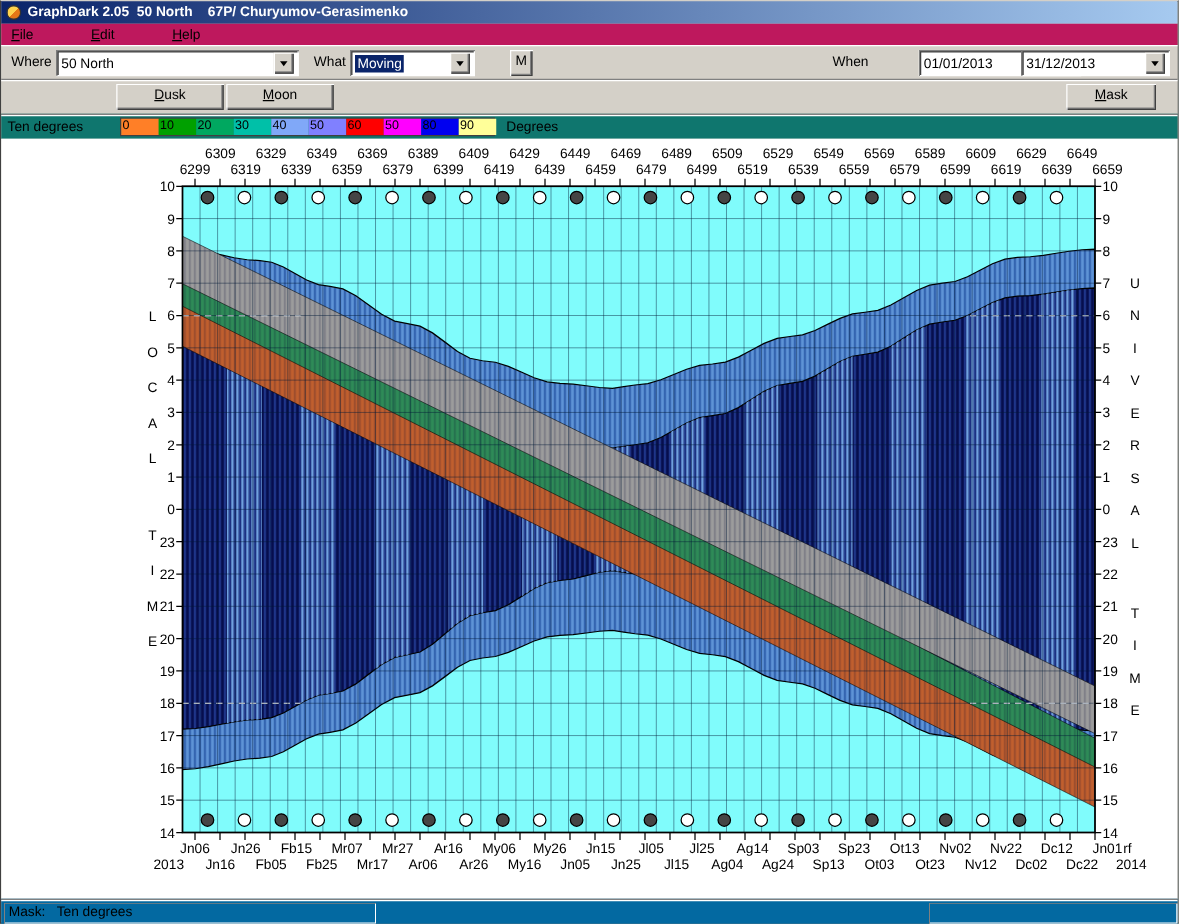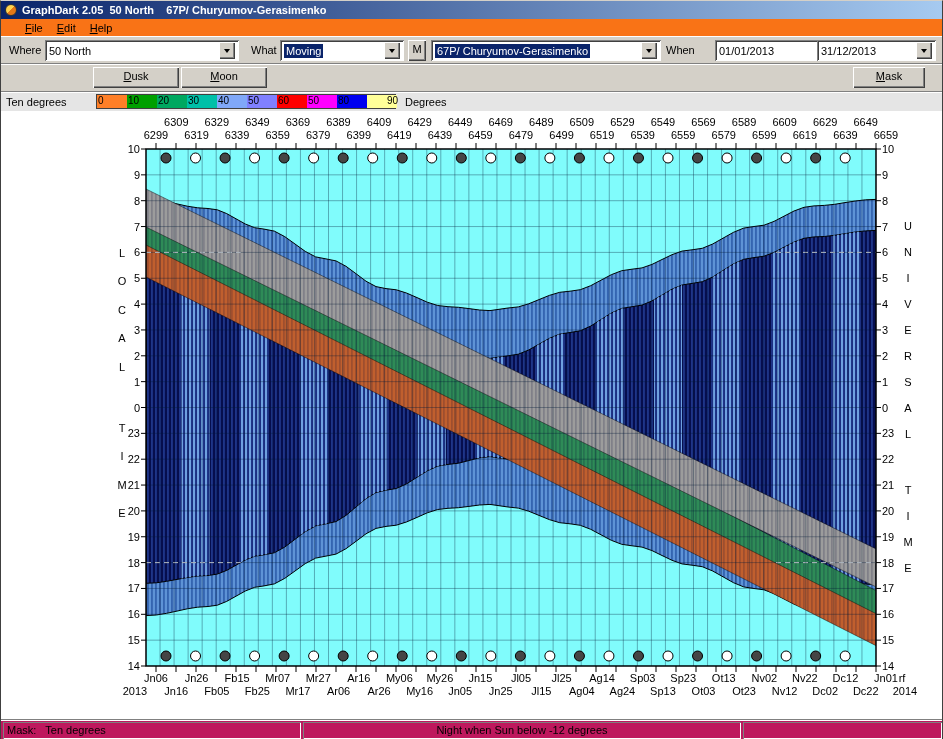--- a/index.html
+++ b/index.html
@@ -6,21 +6,21 @@
   body{width:943px;height:739px;overflow:hidden;font-family:"Liberation Sans",sans-serif;font-size:11px;background:#D4D0C8;}
   *{box-sizing:border-box;}
   .window{position:relative;width:943px;height:739px;background:#D4D0C8;border:1px solid #404040;border-top:1px solid #D4D0C8;}
 
   
   .titlebar{height:18px;background:linear-gradient(to right,#0A246A,#A6CAF0);display:flex;align-items:center;padding:0 4px;}
   .title-icon{width:12px;height:12px;border-radius:50%;background:linear-gradient(135deg,#FFD34E 0 50%,#E67817 50% 100%);border:1px solid #333;margin-right:5px;flex:0 0 auto;}
   .title-text{color:#fff;font-weight:bold;white-space:pre;font-size:11px;}
 
   
-  .menubar{height:17px;background:#f97316;display:flex;align-items:center;padding-left:17px;}
+  .menubar{height:17px;background:#be185d;display:flex;align-items:center;padding-left:1px;gap:32px;}
   .menu-item{display:inline-block;padding:1px 7px;color:#000;}
   .menu-item::first-letter{text-decoration:underline;}
 
   
   .toolbar1{position:relative;height:27px;background:#D4D0C8;border-top:1px solid #fff;}
   .toolbar2{position:relative;height:28px;background:#D4D0C8;border-top:1px solid #808080;box-shadow:inset 0 1px 0 #fff;}
   .tb-label{position:absolute;top:7px;color:#000;}
 
   .combo{position:absolute;top:3px;height:21px;background:#fff;box-shadow:inset 1px 1px 0 #808080,inset -1px -1px 0 #fff,inset 2px 2px 0 #404040;display:flex;align-items:center;padding:2px 4px 2px 4px;}
   .combo-text{flex:1 1 auto;white-space:nowrap;overflow:hidden;color:#000;}
@@ -28,34 +28,34 @@
   .combo-fill{flex:1 1 auto;}
   .combo-arrow{flex:0 0 auto;width:16px;height:17px;background:#D4D0C8;box-shadow:inset 1px 1px 0 #fff,inset -1px -1px 0 #404040,inset -2px -2px 0 #808080;display:flex;align-items:center;justify-content:center;}
   .tri{width:0;height:0;border:3.5px solid transparent;border-top:4px solid #000;margin-top:4px;}
 
   .btn{position:absolute;top:3px;height:21px;background:#D4D0C8;box-shadow:inset 1px 1px 0 #fff,inset -1px -1px 0 #404040,inset -2px -2px 0 #808080;text-align:center;line-height:19px;color:#000;}
   .btn.ul::first-letter{text-decoration:underline;}
   .btn.disabled{color:#808080;text-shadow:1px 1px 0 #fff;margin-top:48px;}
   .btn-m{font-weight:normal;}
 
   
-  .legendrow{position:relative;height:20px;background:#e5e5e5;border-top:1px solid #808080;box-shadow:inset 0 1px 0 #fff;}
+  .legendrow{position:relative;height:20px;background:#0f766e;border-top:1px solid #808080;box-shadow:inset 0 1px 0 #fff;}
   .legend-label{position:absolute;left:5px;top:4px;}
   #legend-strip{position:absolute;left:95px;top:2px;width:300px;height:15px;border:1px solid #404040;}
   .swatch{position:absolute;top:0;width:30px;height:13px;}
   .swnum{position:absolute;top:0px;font-size:10px;color:#000;z-index:2;}
   .legend-degrees{position:absolute;left:404px;top:4px;}
 
   
   .chartarea{position:relative;height:608px;background:#fff;}
   #chart-svg{position:absolute;left:0;top:0;}
   #chart-svg text{font-family:"Liberation Sans",sans-serif;}
 
   
-  .statusbar{position:relative;height:21px;background:#be185d;border-top:1px solid #808080;box-shadow:inset 0 1px 0 #fff;}
+  .statusbar{position:relative;height:21px;background:#0369a1;border-top:1px solid #808080;box-shadow:inset 0 1px 0 #fff;}
   .status-panel{position:absolute;top:2px;height:17px;box-shadow:inset 1px 1px 0 #808080,inset -1px -1px 0 #fff;padding:2px 4px;white-space:pre;color:#000;}
   .sp-left{left:2px;width:298px;text-align:left;}
   .sp-mid{left:302px;width:438px;text-align:center;}
   .sp-right{left:742px;width:199px;}
 </style>
 </head>
 <body>
 
 <div class="window">
 
@@ -73,40 +73,33 @@
   <div class="toolbar1">
     <span class="tb-label" style="left:8px">Where</span>
     <div class="combo" style="left:44px;width:194px">
       <span class="combo-text">50 North</span>
       <span class="combo-arrow">
           <span class="tri"></span>
         </span>
     </div>
 
     <span class="tb-label" style="left:250px">What</span>
-    <div class="combo" style="left:279px;width:124px">
+    <div class="combo" style="left:279px;width:100px">
       <span class="combo-text hl">Moving</span>
       <span class="combo-fill"></span>
       <span class="combo-arrow">
           <span class="tri"></span>
         </span>
     </div>
 
     <div class="btn btn-m" style="left:407px;width:18px">M</div>
 
-    <div class="combo" style="left:430px;width:230px">
-      <span class="combo-text hl">67P/ Churyumov-Gerasimenko</span>
-      <span class="combo-fill"></span>
-      <span class="combo-arrow">
-          <span class="tri"></span>
-        </span>
-    </div>
 
     <span class="tb-label" style="left:665px">When</span>
-    <div class="combo" style="left:714px;width:130px">
+    <div class="combo" style="left:734px;width:130px">
       <span class="combo-text">01/01/2013</span>
       <span class="combo-arrow">
           <span class="tri"></span>
         </span>
     </div>
     <div class="combo" style="left:816px;width:119px">
       <span class="combo-text">31/12/2013</span>
       <span class="combo-arrow">
           <span class="tri"></span>
         </span>
@@ -135,21 +128,21 @@
         <span class="swnum" style="left: 121px;">40</span>
         <div class="swatch" style="left: 150px; background: rgb(128, 128, 255);"></div>
         <span class="swnum" style="left: 151px;">50</span>
         <div class="swatch" style="left: 180px; background: rgb(255, 0, 0);"></div>
         <span class="swnum" style="left: 181px;">60</span>
         <div class="swatch" style="left: 210px; background: rgb(255, 0, 255);"></div>
         <span class="swnum" style="left: 211px;">50</span>
         <div class="swatch" style="left: 240px; background: rgb(0, 0, 240);"></div>
         <span class="swnum" style="left: 241px;">80</span>
         <div class="swatch" style="left: 270px; background: rgb(255, 255, 153);"></div>
-        <span class="swnum" style="left: 271px; padding-left: 19px;">90</span>
+        <span class="swnum" style="left: 271px;">90</span>
       </div>
     <span class="legend-degrees">Degrees</span>
   </div>
 
   <div class="chartarea">
     <svg id="chart-svg" width="943" height="608" viewBox="0 110 943 608">
         <defs>
           <pattern id="nightHatch" width="4" height="6" patternUnits="userSpaceOnUse">
             <rect width="4" height="6" fill="#060E4E"></rect>
             <rect x="2.2" width="1.5" height="6" fill="#233E96"></rect>
@@ -572,17 +565,16 @@
         <text x="907" y="437" text-anchor="middle" font-size="11" fill="#000">L</text>
         <text x="907" y="493" text-anchor="middle" font-size="11" fill="#000">T</text>
         <text x="907" y="519" text-anchor="middle" font-size="11" fill="#000">I</text>
         <text x="907" y="545" text-anchor="middle" font-size="11" fill="#000">M</text>
         <text x="907" y="571" text-anchor="middle" font-size="11" fill="#000">E</text>
       </svg>
   </div>
 
   <div class="statusbar">
     <div class="status-panel sp-left">Mask:   Ten degrees</div>
-    <div class="status-panel sp-mid">Night when Sun below -12 degrees</div>
     <div class="status-panel sp-right"></div>
   </div>
 
 </div>
 
 </body></html>

